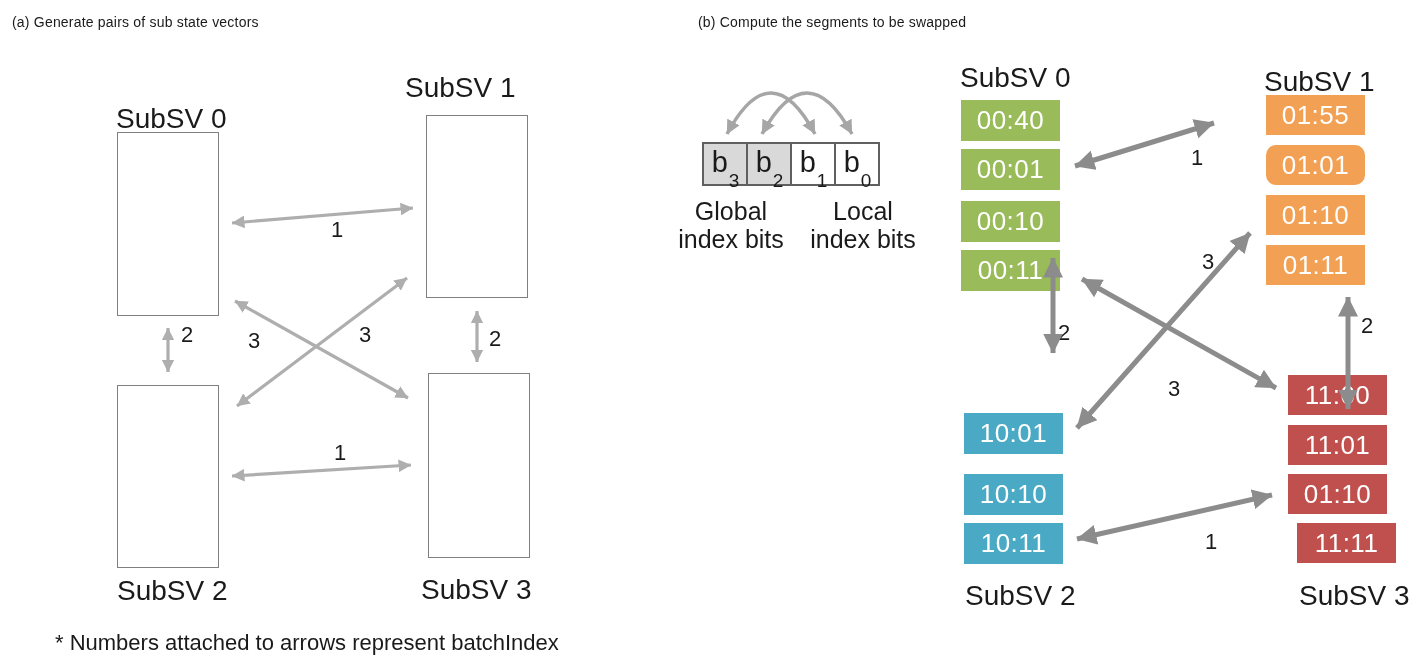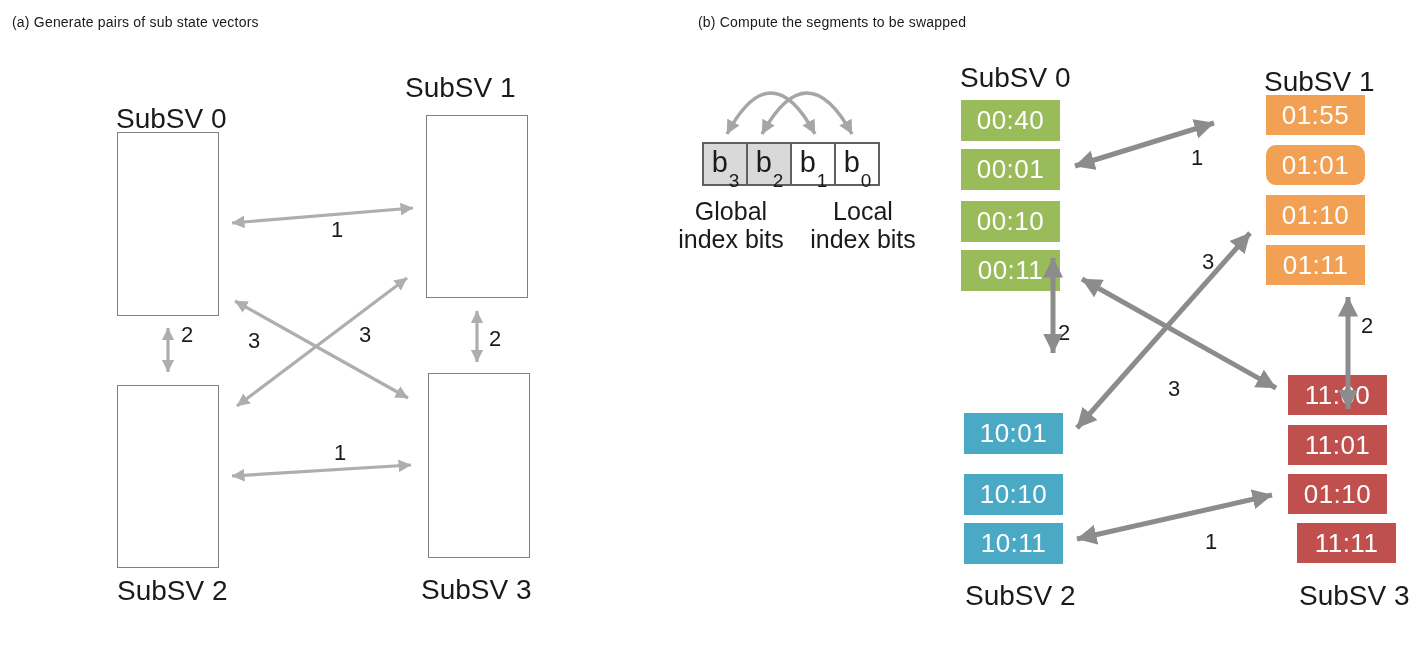--- a/index.html
+++ b/index.html
@@ -53,20 +53,21 @@
   <div class="sbox" style="left:117px;top:385px;width:102px;height:183px;"></div>
   <div class="sbox" style="left:428px;top:373px;width:102px;height:185px;"></div>
 
   <div class="abs alabel" style="left:331px;top:217px;">1</div>
   <div class="abs alabel" style="left:181px;top:322px;">2</div>
   <div class="abs alabel" style="left:248px;top:328px;">3</div>
   <div class="abs alabel" style="left:359px;top:322px;">3</div>
   <div class="abs alabel" style="left:489px;top:326px;">2</div>
   <div class="abs alabel" style="left:334px;top:440px;">1</div>
 
+  <div class="abs footnote" style="left:55px;top:630px;">* Numbers attached to arrows represent batchIndex</div>
 
   <div class="abs title" style="left:698px;top:14px;">(b) Compute the segments to be swapped</div>
 
   <div class="bitcell gray" style="left:702px;top:142px;">
     <span>b</span>
       <sub>3</sub>
   </div>
   <div class="bitcell gray" style="left:746px;top:142px;">
     <span>b</span>
       <sub>2</sub>

